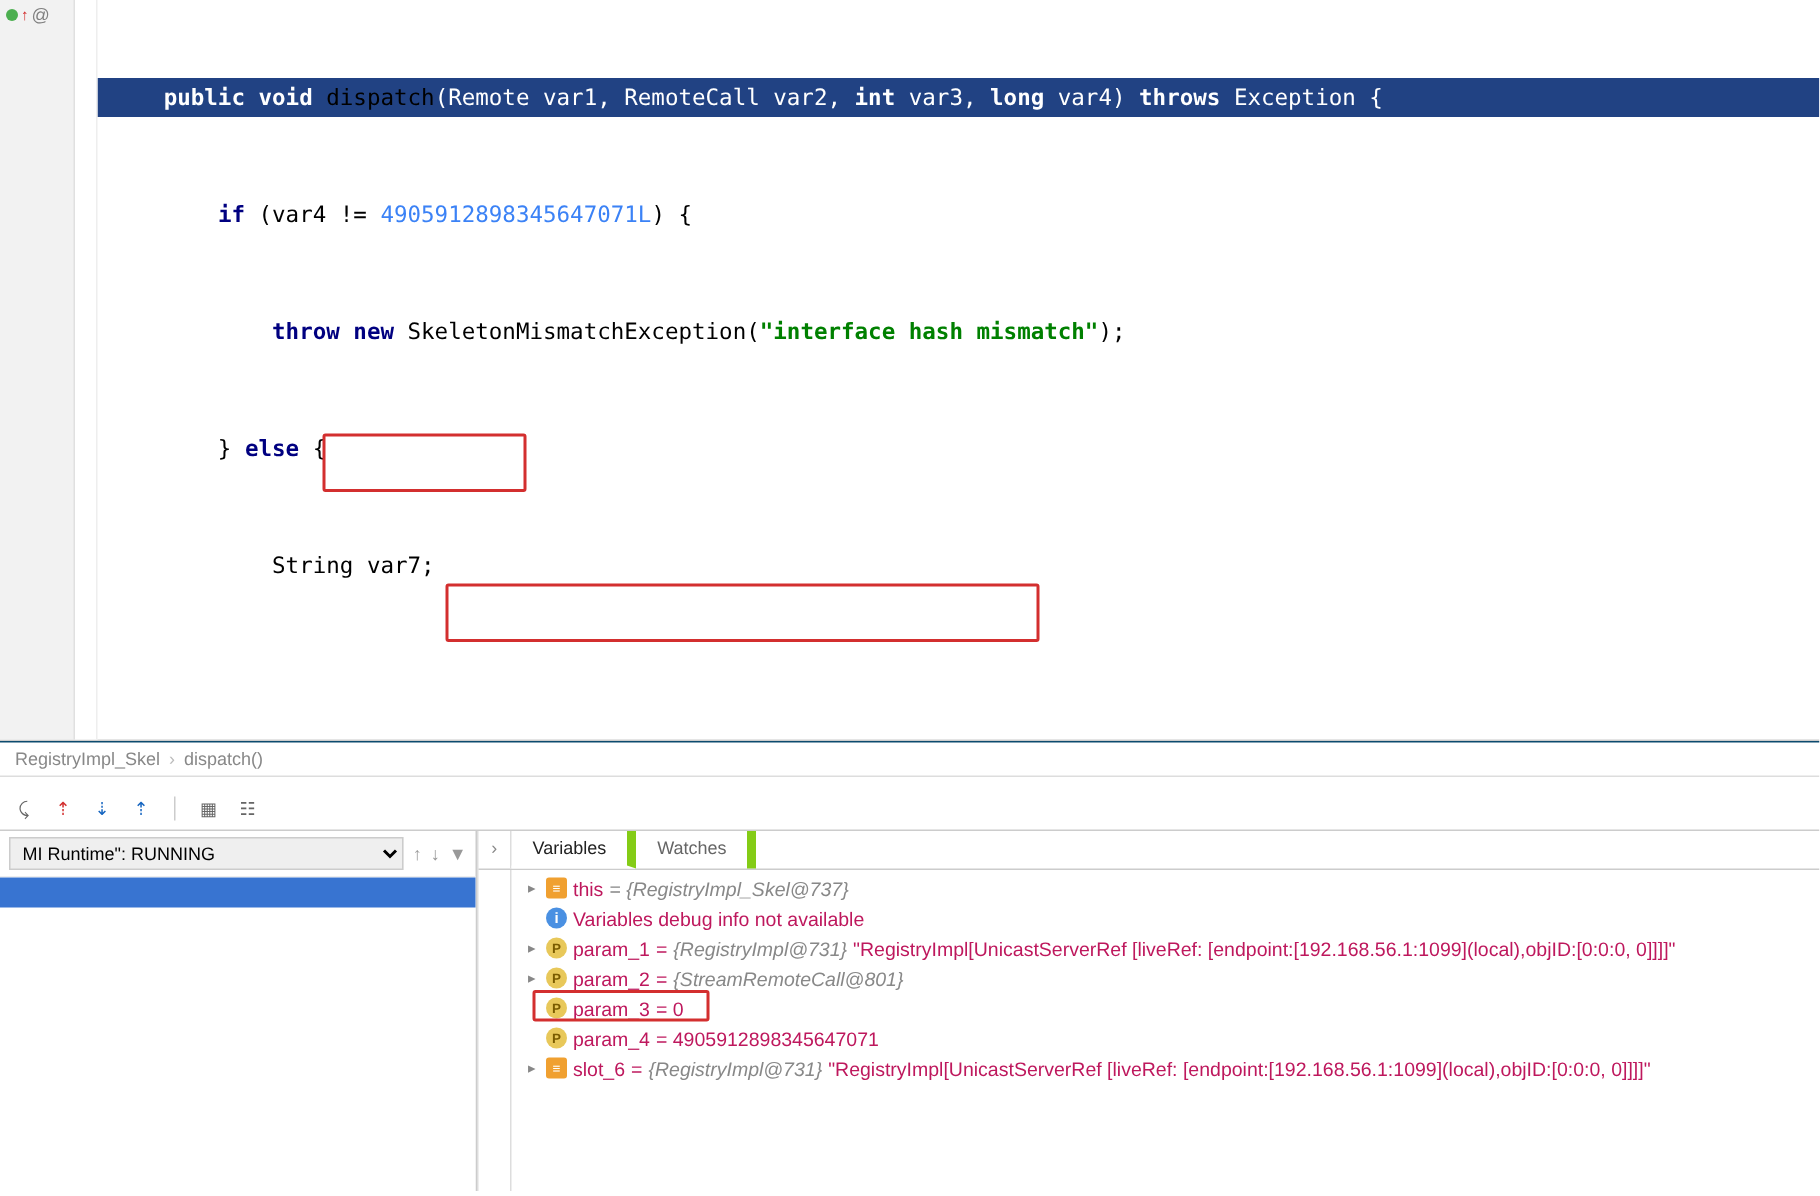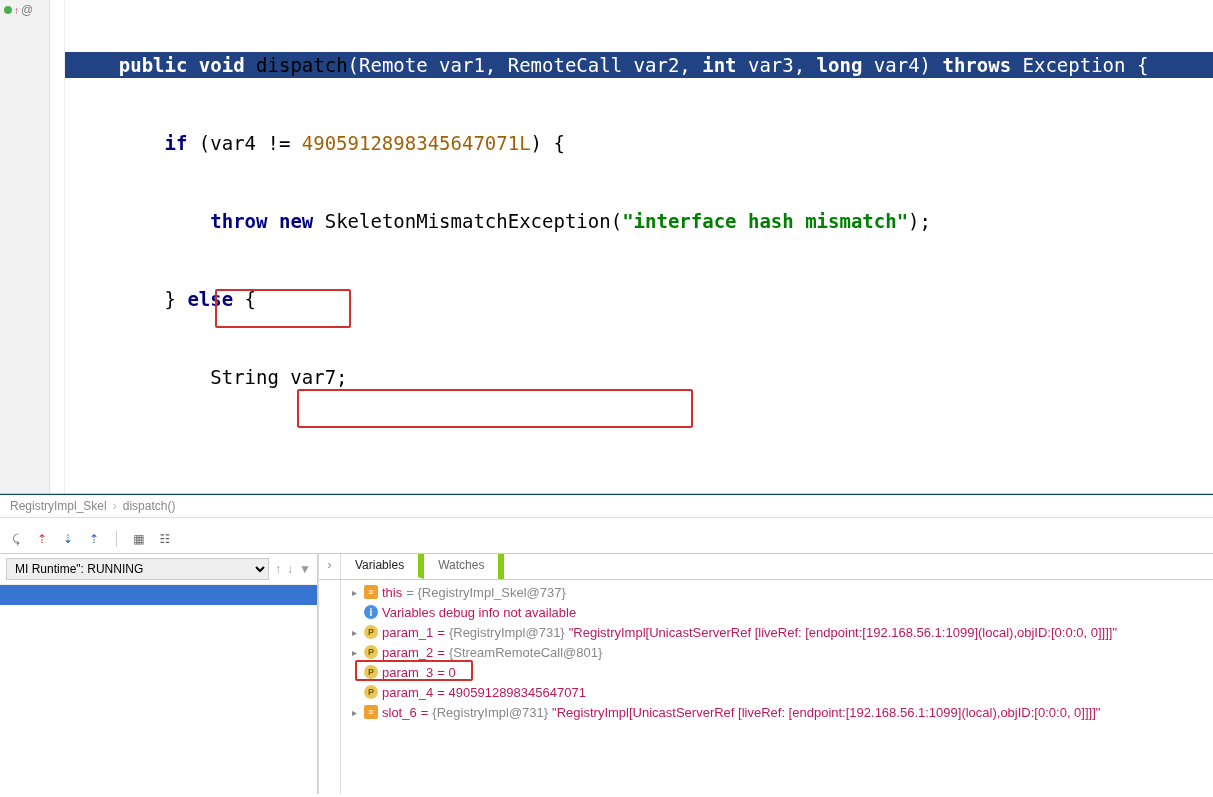--- a/index.html
+++ b/index.html
@@ -43,34 +43,34 @@
   font-size: 12px;
 }
 .fold-col {
   width: 15px;
   background: #fff;
   border-right: 1px solid #eee;
 }
 .code-area {
   flex: 1;
   font-family: "Consolas", "Monaco", monospace;
-  font-size: 19px;
+  font-size: 15px;
   line-height: 26px;
   white-space: pre;
   overflow: hidden;
   position: relative;
 }
 .code-line { padding-left: 8px; height: 26px; }
 .hl-line {
   background: #214283;
   color: #fff;
 }
 .hl-line .kw, .hl-line .num, .hl-line .typ { color: #fff; }
 .kw { color: #000080; font-weight: bold; }
-.num { color: #a16207; }
+.num { color: #3b82f6; }
 .str { color: #008000; font-weight: bold; }
 .mth { color: #000; }
 .red-box {
   position: absolute;
   border: 2px solid #d32f2f;
   border-radius: 2px;
   pointer-events: none;
 }
 .box1 { left: 150px; top: 289px; width: 136px; height: 39px; }
 .box2 { left: 232px; top: 389px; width: 396px; height: 39px; }
@@ -212,21 +212,21 @@
   border-radius: 50%;
   display: inline-flex;
   align-items: center;
   justify-content: center;
   font-size: 10px;
   color: #fff;
   font-weight: bold;
 }
 .var-name { color: #be185d; }
 .var-val { color: #be185d; }
-.var-gray { color: #888; }
+.var-gray { color: #888; font-style: italic; }
 .red-box-dbg {
   position: absolute;
   border: 2px solid #d32f2f;
   border-radius: 2px;
   pointer-events: none;
   left: 14px;
   top: 80px;
   width: 118px;
   height: 21px;
 }

